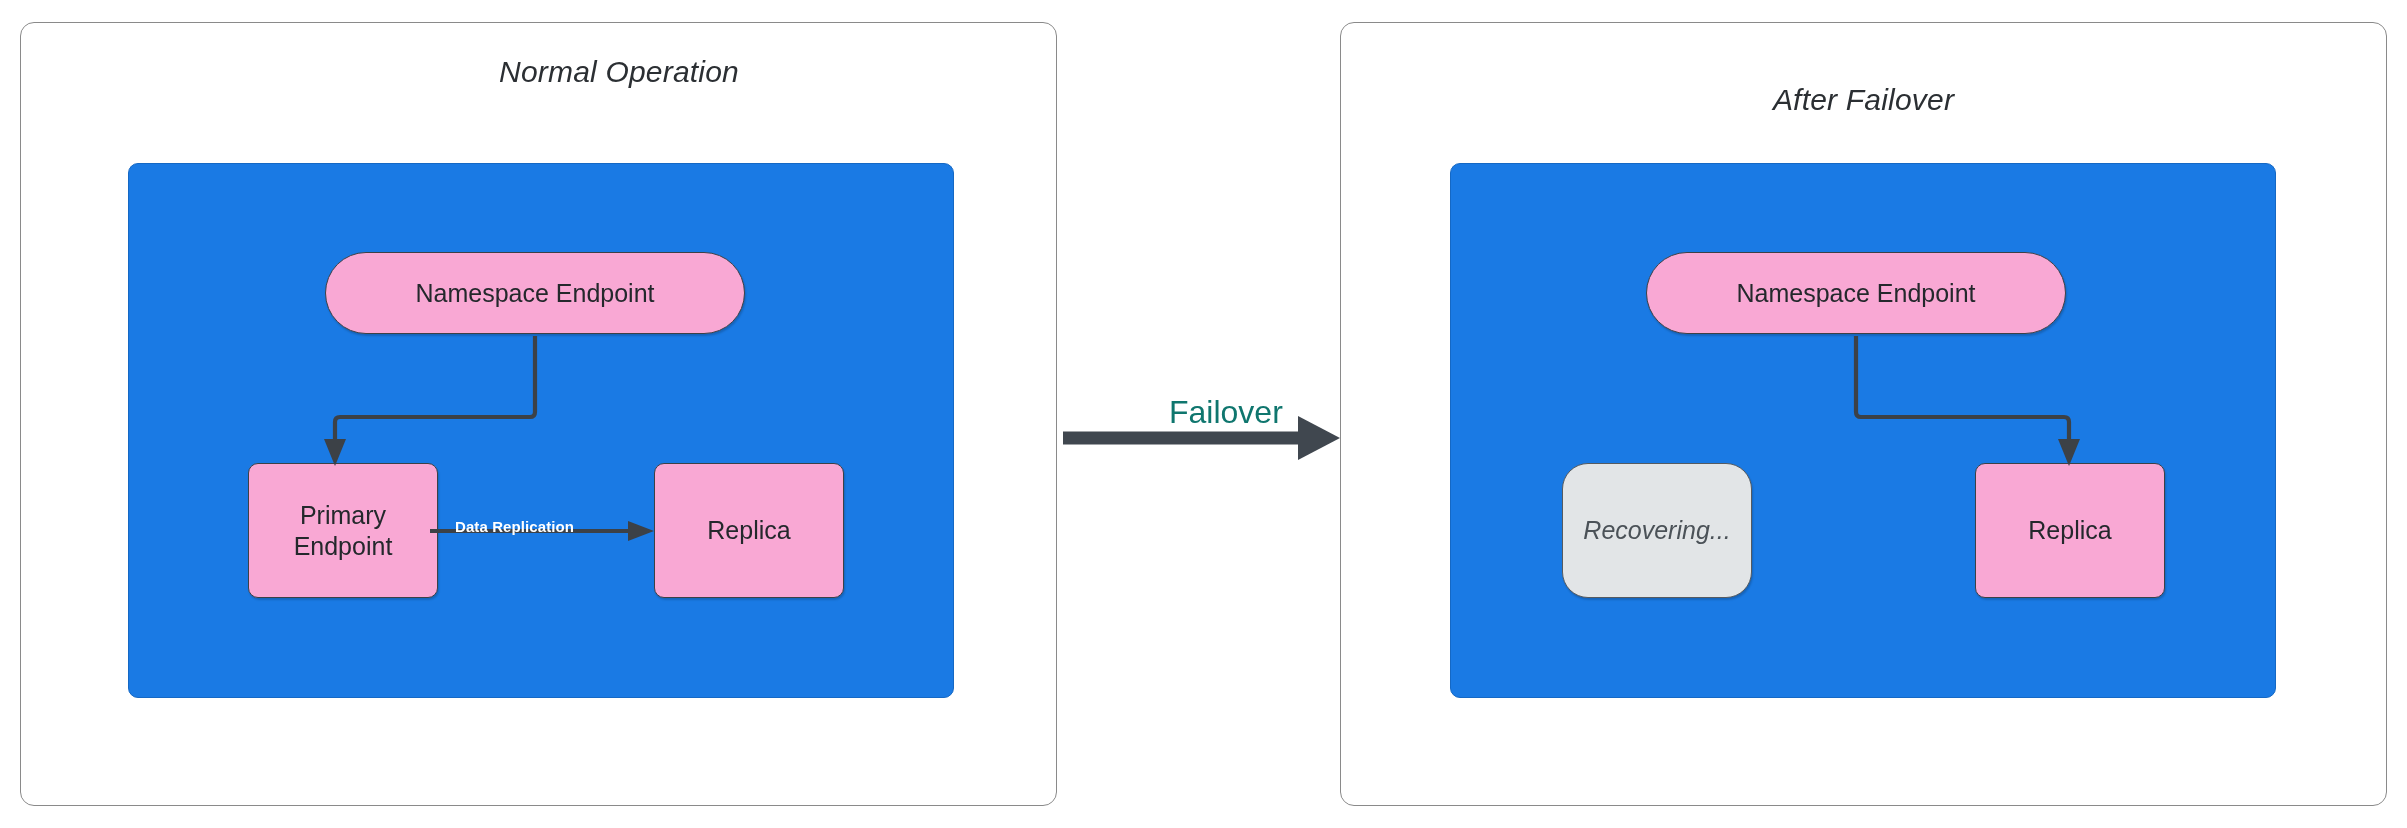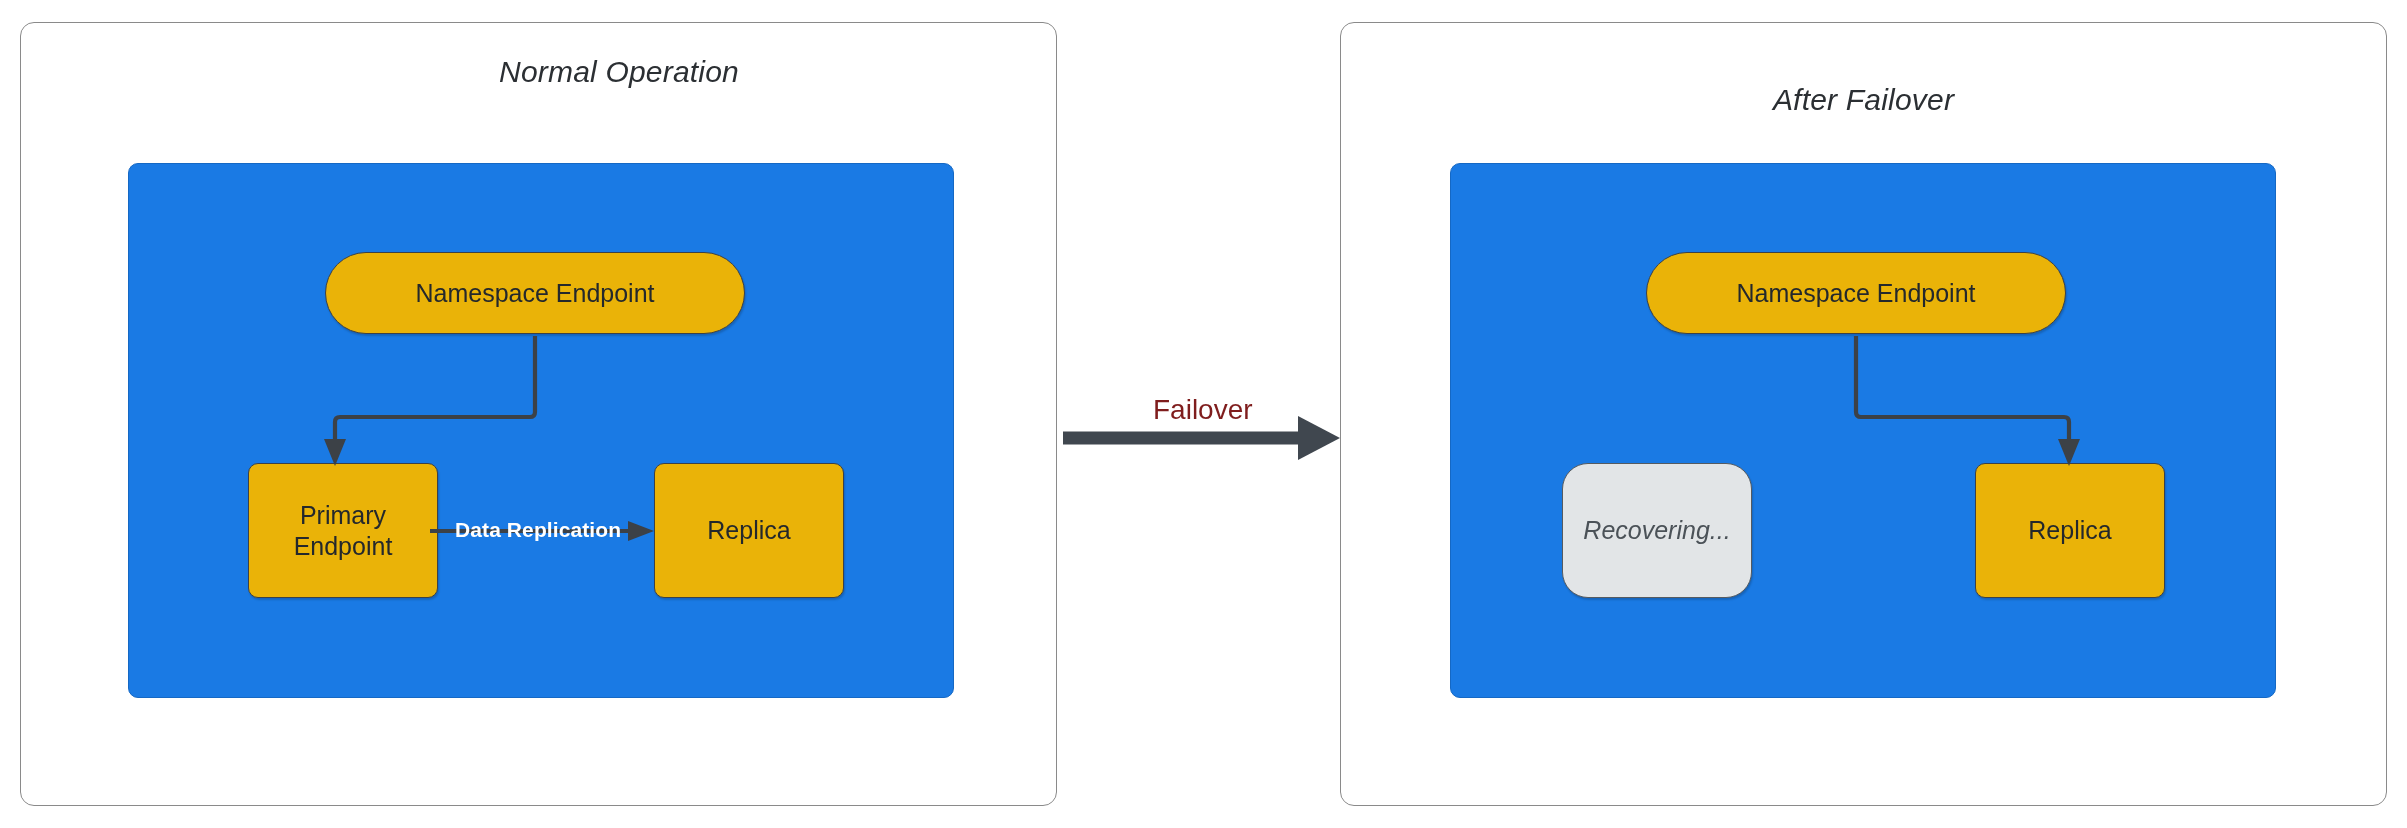--- a/index.html
+++ b/index.html
@@ -50,21 +50,21 @@
     border: 1.6px solid #1568c4;
     border-radius: 10px;
   }
   #zone-left  { left: 128px;  top: 163px; width: 826px; height: 535px; }
   #zone-right { left: 1450px; top: 163px; width: 826px; height: 535px; }
 
   
   .node {
     position: absolute;
     box-sizing: border-box;
-    background: #eab308;
+    background: #f9a8d4;
     border: 1.8px solid #3c4147;
     display: flex;
     align-items: center;
     justify-content: center;
     text-align: center;
     color: #24282c;
     font-size: 25px;
     line-height: 1.22;
     box-shadow: 1px 2px 2px rgba(0,0,0,0.18);
   }
@@ -107,32 +107,33 @@
     stroke: #40474f;
     stroke-width: 13;
   }
   .arrow-fill { fill: #3c4147; }
   .arrow-fill-thick { fill: #40474f; }
 
   
   .edge-label {
     position: absolute;
     white-space: nowrap;
-    font-size: 21px;
+    font-size: 15px;
     font-weight: bold;
     color: #ffffff;
     letter-spacing: 0.1px;
   }
   #lbl-data-replication { left: 455px; top: 518px; }
 
   .mid-label {
     position: absolute;
     white-space: nowrap;
-    font-size: 28px;
-    color: #7f1d1d;
+    font-size: 32px;
+    color: #0f766e;
+    margin-left: 16px;
   }
   #lbl-failover { left: 1153px; top: 394px; }
 </style>
 </head>
 <body>
 
 <div id="stage">
 
   <div class="panel" id="panel-left"></div>
   <div class="panel-title" style="left:20px; width:1198px;">Normal Operation</div>

